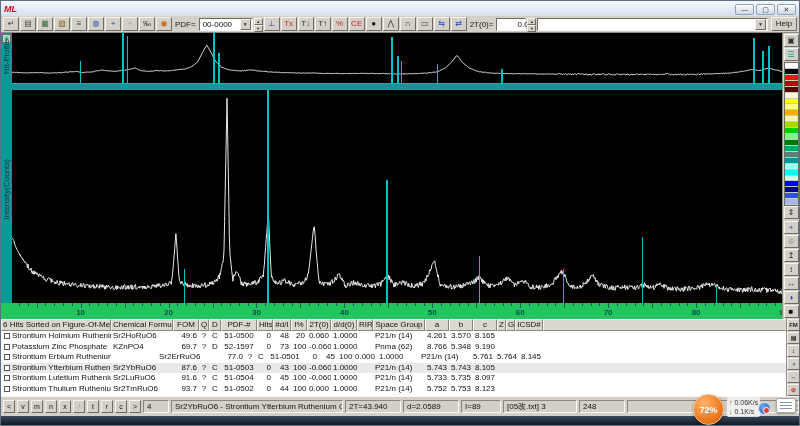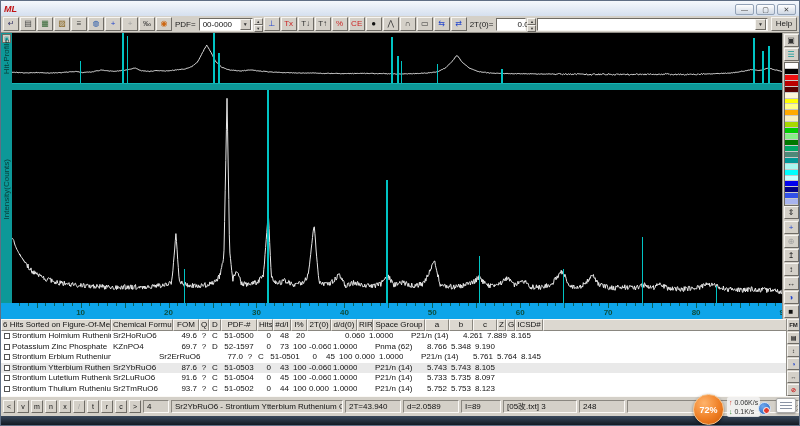--- a/index.html
+++ b/index.html
@@ -36,21 +36,21 @@
   
   .left-rail{position:absolute;left:0;top:32px;width:11px;height:270px;background:#0d9898;}
   .rail-btn{position:absolute;left:1px;top:1px;width:9px;height:9px;background:#d4d0c8;
             border:1px solid #6e6b65;font-size:5px;line-height:7px;text-align:center;color:#0d9898;}
   .vlabel{position:absolute;writing-mode:vertical-rl;transform:rotate(180deg);
           font-size:8px;color:#073d38;white-space:nowrap;}
   .chart-top{position:absolute;left:11px;top:32px;width:772px;height:50px;background:#000;}
   .chart-divider{position:absolute;left:11px;top:82px;width:772px;height:7px;background:#0d9898;
           border-top:1px solid #15b5b5;}
   .chart-main{position:absolute;left:11px;top:89px;width:772px;height:213px;background:#000;}
-  .xaxis{position:absolute;left:0;top:302px;width:783px;height:16px;background:#0ea5e9;}
+  .xaxis{position:absolute;left:0;top:302px;width:783px;height:16px;background:#22c55e;}
   .tick{position:absolute;top:0;width:1px;background:#0a5e55;}
   .tick-label{position:absolute;top:5px;font-size:8px;color:#0c4f40;font-weight:bold;transform:translateX(-50%);}
   
   .right-rail{position:absolute;right:0;top:32px;width:17px;height:286px;background:#d4d0c8;
               border-left:1px solid #8f8c85;display:flex;flex-direction:column;align-items:center;padding-top:1px;}
   .rr-btn{width:15px;height:13px;background:#d4d0c8;border:1px solid;margin-bottom:1px;
           border-color:#f6f4f0 #6e6b65 #6e6b65 #f6f4f0;font-size:8px;line-height:11px;text-align:center;color:#222;}
   .palette{width:15px;height:152px;display:flex;flex-direction:column;border:1px solid #6e6b65;background:#fff;}
   .pal-cell{flex:1;border-bottom:1px solid #c8c8c8;}
   .rr-tools{display:flex;flex-direction:column;margin-top:1px;}
@@ -358,26 +358,26 @@
       <div class="trow">
         <span class="td" style="width: 110px; text-align: left;"><span class="cb"></span><span>Strontium Holmium Rutheniu...</span></span>
         <span class="td" style="width: 62px; text-align: left;">Sr2HoRuO6</span>
         <span class="td" style="width: 26px; text-align: right;">49.6</span>
         <span class="td" style="width: 10px; text-align: center;">?</span>
         <span class="td" style="width: 12px; text-align: center;">C</span>
         <span class="td" style="width: 36px; text-align: center;">51-0500</span>
         <span class="td" style="width: 16px; text-align: right;">0</span>
         <span class="td" style="width: 18px; text-align: right;">48</span>
         <span class="td" style="width: 16px; text-align: right;">20</span>
-        <span class="td" style="width: 24px; text-align: left; margin-left: 36px;">0.060</span>
+        <span class="td" style="width: 24px; text-align: left;">0.060</span>
         <span class="td" style="width: 26px; text-align: right;">1.0000</span>
         <span class="td" style="width: 16px; text-align: right;"></span>
         <span class="td" style="width: 52px; text-align: left;">P21/n (14)</span>
         <span class="td" style="width: 24px; text-align: right;">4.261</span>
-        <span class="td" style="width: 24px; text-align: right;">7.889</span>
+        <span class="td" style="width: 24px; text-align: right;">3.570</span>
         <span class="td" style="width: 24px; text-align: right;">8.165</span>
         <span class="td" style="width: 9px; text-align: center;"></span>
         <span class="td" style="width: 9px; text-align: center;"></span>
         <span class="td" style="width: 28px; text-align: right;"></span>
       </div>
       <div class="trow">
         <span class="td" style="width: 110px; text-align: left;"><span class="cb"></span><span>Potassium Zinc Phosphate</span></span>
         <span class="td" style="width: 62px; text-align: left;">KZnPO4</span>
         <span class="td" style="width: 26px; text-align: right;">69.7</span>
         <span class="td" style="width: 10px; text-align: center;">?</span>

